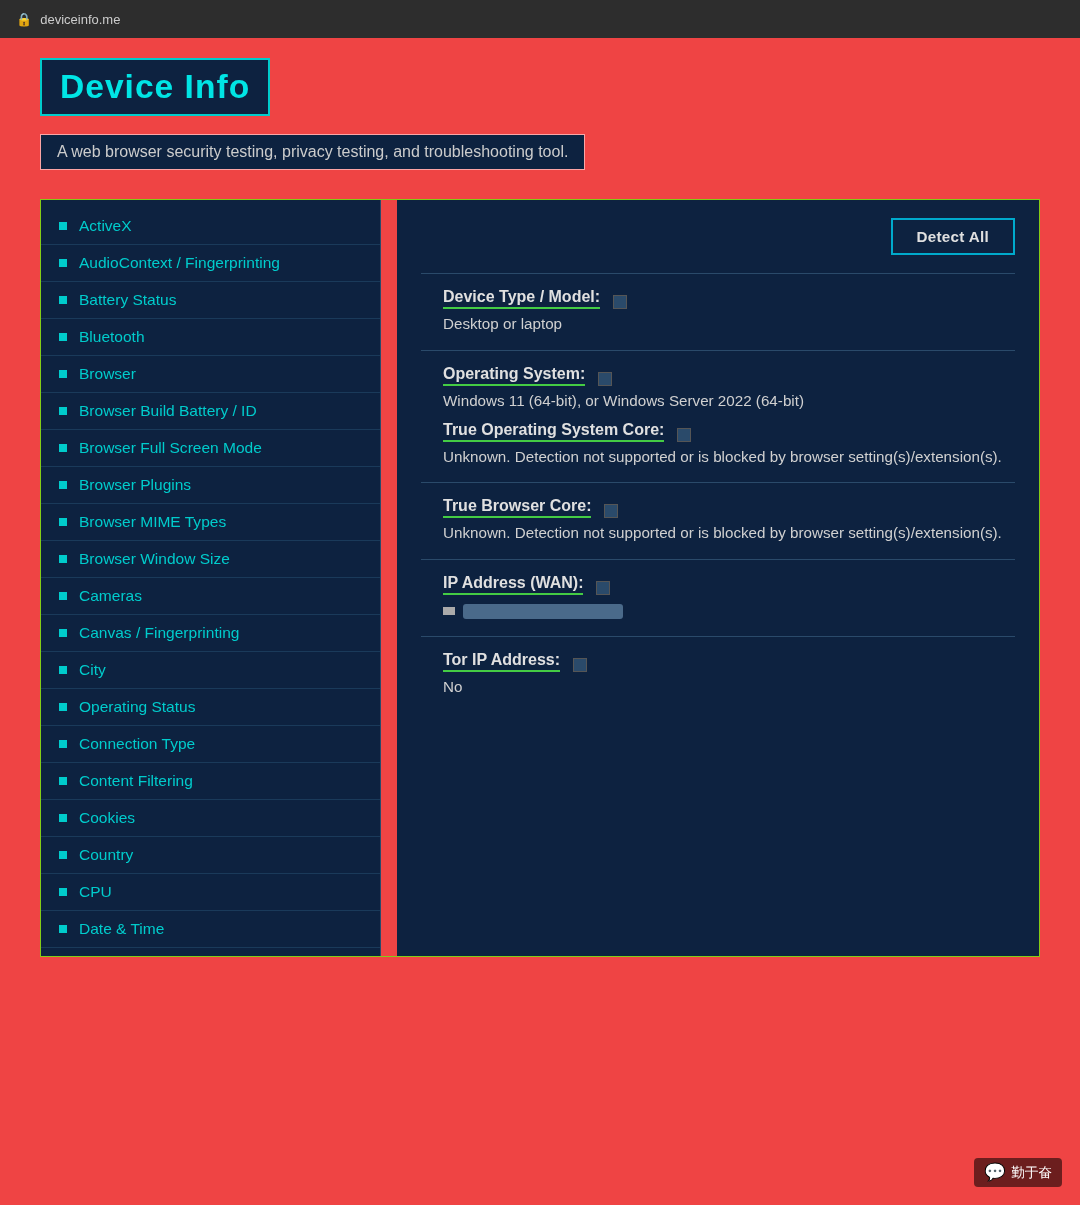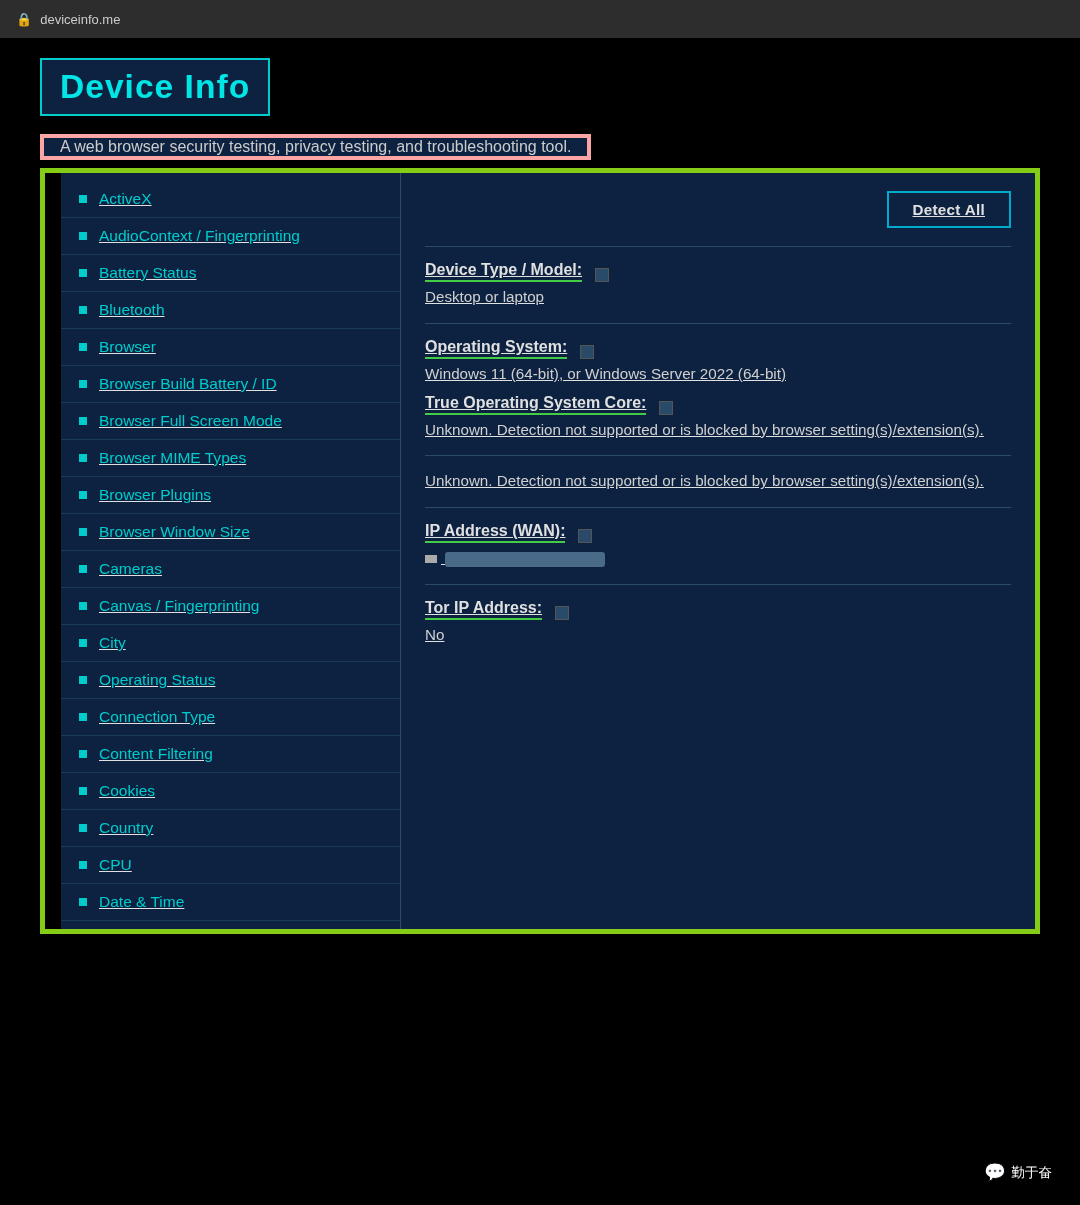--- a/index.html
+++ b/index.html
@@ -18,56 +18,54 @@
     }
     .browser-bar .lock-icon {
       color: #aaa;
       font-size: 13px;
     }
     .browser-bar .url {
       color: #ccc;
       font-size: 13px;
     }
     .page-wrapper {
-      background: #000000;
+      background: #ef4444;
       min-height: 1167px;
       padding: 20px 40px 40px 40px;
-      text-decoration: underline;
     }
     
     .header-box {
       border: 2px solid #00cccc;
       display: inline-block;
       padding: 8px 18px;
       margin-bottom: 18px;
       background: #0d2240;
     }
     .header-box h1 {
       font-size: 2.1rem;
       font-weight: 900;
       color: #00e5e5;
       letter-spacing: 1px;
     }
     .subtitle-box {
-      border: 4px solid #fca5a5;
-      padding: 0 16px;
-      margin-bottom: 8px;
+      border: 1px solid #fca5a5;
+      padding: 8px 16px;
+      margin-bottom: 29px;
       display: inline-block;
       background: #0d2240;
     }
     .subtitle-box p {
       color: #ccc;
       font-size: 1rem;
     }
     
     .main-layout {
       display: flex;
-      gap: 0;
-      border: 5px solid #84cc16;
-      padding-left: 16px;
+      gap: 16px;
+      border: 1px solid #84cc16;
     }
     
     .sidebar {
       width: 340px;
       min-width: 340px;
       background: #0d2240;
       border-right: 1px solid #2a4a6a;
       padding: 8px 0;
     }
     .sidebar-item {
@@ -108,20 +106,21 @@
       font-weight: 600;
       letter-spacing: 0.3px;
     }
     .section-divider {
       border: none;
       border-top: 1px solid #2a4a6a;
       margin: 14px 0;
     }
     .info-section {
       margin-bottom: 6px;
+      margin-left: 22px;
     }
     .info-label {
       font-weight: 800;
       font-size: 1rem;
       color: #e0e0e0;
       margin-bottom: 3px;
       display: flex;
       align-items: flex-end;
       gap: 8px;
     }
@@ -228,25 +227,25 @@
       <div class="sidebar-item">
         <span class="sidebar-bullet"></span>
         <span>Browser Build Battery / ID</span>
       </div>
       <div class="sidebar-item">
         <span class="sidebar-bullet"></span>
         <span>Browser Full Screen Mode</span>
       </div>
       <div class="sidebar-item">
         <span class="sidebar-bullet"></span>
+        <span>Browser Plugins</span>
+      </div>
+      <div class="sidebar-item">
+        <span class="sidebar-bullet"></span>
         <span>Browser MIME Types</span>
-      </div>
-      <div class="sidebar-item">
-        <span class="sidebar-bullet"></span>
-        <span>Browser Plugins</span>
       </div>
       <div class="sidebar-item">
         <span class="sidebar-bullet"></span>
         <span>Browser Window Size</span>
       </div>
       <div class="sidebar-item">
         <span class="sidebar-bullet"></span>
         <span>Cameras</span>
       </div>
       <div class="sidebar-item">
@@ -318,20 +317,24 @@
           <span class="info-label-underline">True Operating System Core:</span>
           <span class="copy-icon"></span>
         </div>
         <div class="info-value">Unknown. Detection not supported or is blocked by browser setting(s)/extension(s).</div>
       </div>
 
       <hr class="section-divider">
 
 
       <div class="info-section">
+        <div class="info-label">
+          <span class="info-label-underline">True Browser Core:</span>
+          <span class="copy-icon"></span>
+        </div>
         <div class="info-value">Unknown. Detection not supported or is blocked by browser setting(s)/extension(s).</div>
       </div>
 
       <hr class="section-divider">
 
       <div class="info-section">
         <div class="info-label">
           <span class="info-label-underline">IP Address (WAN):</span>
           <span class="copy-icon"></span>
         </div>

